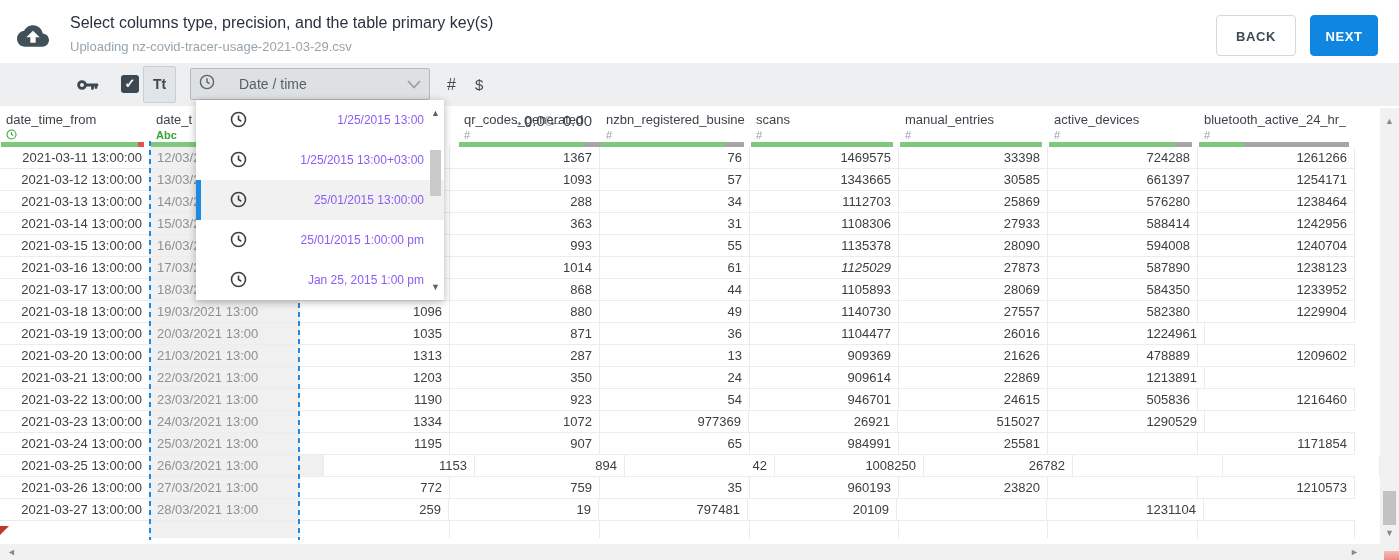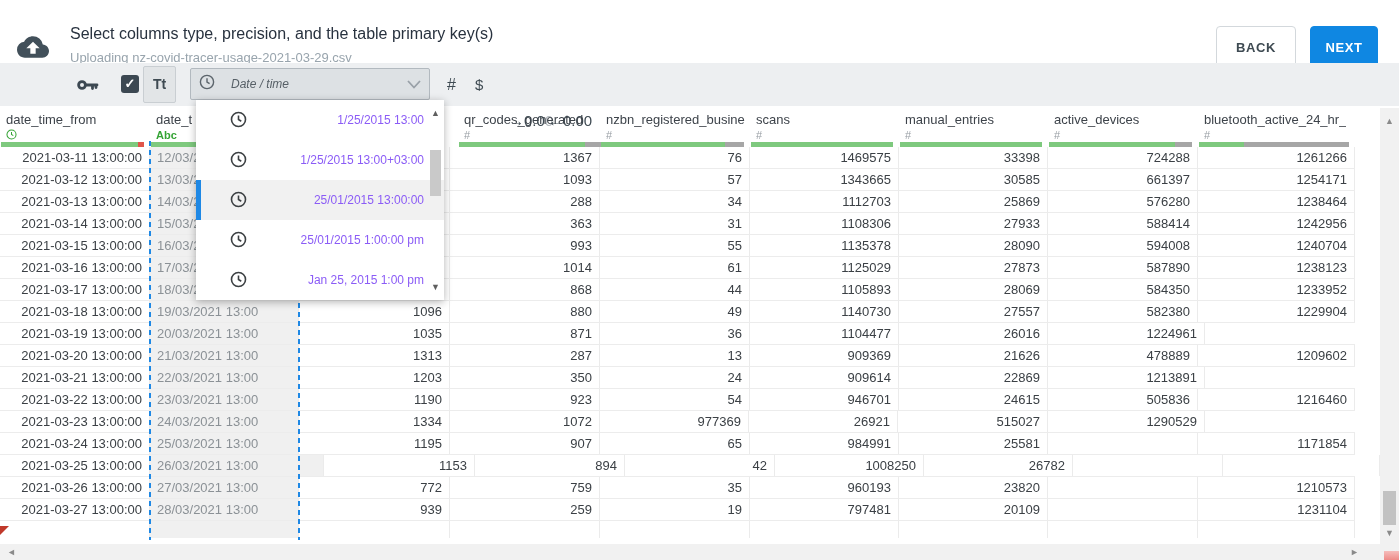--- a/index.html
+++ b/index.html
@@ -1,40 +1,40 @@
 <!DOCTYPE html>
 <html><head>
 <meta charset="utf-8">
 <style>
   html,body{margin:0;padding:0;background:#fff;}
   .app{position:relative;width:1399px;height:560px;background:#fff;overflow:hidden;
        font-family:"Liberation Sans", sans-serif;-webkit-font-smoothing:antialiased;}
 
   
-  .hdr{position:absolute;left:0;top:16px;width:1399px;height:62px;background:#fff;}
+  .hdr{position:absolute;left:0;top:5px;width:1399px;height:62px;background:#fff;}
   .hdr-icon{position:absolute;left:17px;top:17px;width:32px;height:28px;}
   .hdr-title{position:absolute;left:70px;top:9px;font-size:16px;color:#28323f;}
   .hdr-sub{position:absolute;left:70px;top:34px;font-size:13px;color:#98a4ad;}
   .btn{position:absolute;top:10px;height:41px;border-radius:4px;font-size:13px;font-weight:bold;
        letter-spacing:.6px;text-align:center;line-height:41px;cursor:pointer;box-sizing:border-box;}
   .btn-back{left:1216px;width:80px;background:#fff;border:1px solid #d3d8dc;color:#3e4a52;}
   .btn-next{left:1310px;width:68px;background:#0f87e2;border:1px solid #0f87e2;color:#fff;}
 
   
   .toolbar{position:absolute;left:0;top:63px;width:1399px;height:43px;background:#edeff1;}
   .tb-key{position:absolute;left:76px;top:14px;}
   .tb-check{position:absolute;left:121px;top:12px;width:18px;height:18px;background:#3c4852;
             border-radius:3px;color:#fff;font-size:13px;font-weight:bold;text-align:center;line-height:18px;}
   .tb-tt{position:absolute;left:143px;top:3px;width:33px;height:37px;background:#e2e5e7;
          border:1px solid #c9ced2;border-radius:2px;box-sizing:border-box;color:#3e4a52;
          font-size:14px;font-weight:bold;text-align:center;line-height:35px;}
   .tb-select{position:absolute;left:190px;top:5px;width:240px;height:32px;background:#dde1e4;
              border:1px solid #b2b9bf;border-radius:2px;box-sizing:border-box;display:flex;
              align-items:center;padding:0 8px;cursor:pointer;}
-  .tb-select .lbl{flex:1;margin-left:16px;font-size:12px;color:#565f66;font-style:italic;}
+  .tb-select .lbl{flex:1;margin-left:24px;font-size:14px;color:#565f66;}
   .tb-sym{position:absolute;top:0;height:43px;line-height:43px;color:#3e4a52;}
   .tb-hash{left:447px;font-size:16px;}
   .tb-dollar{left:475px;font-size:15px;}
   .tb-prec{font-size:15px;margin-top:36px;}
   .tb-prec .faded{color:#b3b9be;}
   .tb-prec1{left:509px;} .tb-prec2{left:548px;}
 
   
   .thead{position:absolute;left:0;top:108px;height:39px;width:1355px;}
   .th{position:absolute;top:0;height:39px;box-sizing:border-box;cursor:pointer;}
@@ -259,21 +259,21 @@
         <div class="td ar" style="width: 149px;">28090</div>
         <div class="td ar" style="width: 150px;">594008</div>
         <div class="td ar" style="width: 157px;">1240704</div>
       </div>
       <div class="tr">
         <div class="td ar" style="width: 150px;">2021-03-16 13:00:00</div>
         <div class="td al sel" style="width: 149px;">17/03/2021 13:00</div>
         <div class="td ar" style="width: 151px;"></div>
         <div class="td ar" style="width: 150px;">1014</div>
         <div class="td ar" style="width: 150px;">61</div>
-        <div class="td ar" style="width: 149px;">1125029</div>
+        <div class="td ar" style="width: 149px; font-style: italic;">1125029</div>
         <div class="td ar" style="width: 149px;">27873</div>
         <div class="td ar" style="width: 150px;">587890</div>
         <div class="td ar" style="width: 157px;">1238123</div>
       </div>
       <div class="tr">
         <div class="td ar" style="width: 150px;">2021-03-17 13:00:00</div>
         <div class="td al sel" style="width: 149px;">18/03/2021 13:00</div>
         <div class="td ar" style="width: 151px;"></div>
         <div class="td ar" style="width: 150px;">868</div>
         <div class="td ar" style="width: 150px;">44</div>
@@ -374,21 +374,20 @@
         <div class="td ar" style="width: 150px;">759</div>
         <div class="td ar" style="width: 150px;">35</div>
         <div class="td ar" style="width: 149px;">960193</div>
         <div class="td ar" style="width: 149px;">23820</div>
         <div class="td ar" style="width: 150px;"></div>
         <div class="td ar" style="width: 157px;">1210573</div>
       </div>
       <div class="tr">
         <div class="td ar" style="width: 150px;">2021-03-27 13:00:00</div>
         <div class="td al sel" style="width: 149px;">28/03/2021 13:00</div>
-        <div class="td ar" style="width: 151px;">939</div>
         <div class="td ar" style="width: 150px;">259</div>
         <div class="td ar" style="width: 150px;">19</div>
         <div class="td ar" style="width: 149px;">797481</div>
         <div class="td ar" style="width: 149px;">20109</div>
         <div class="td ar" style="width: 150px;"></div>
         <div class="td ar" style="width: 157px;">1231104</div>
       </div>
       <div class="tr last">
         <div class="td ar" style="width: 150px;"></div>
         <div class="td al sel" style="width: 149px;"></div>

